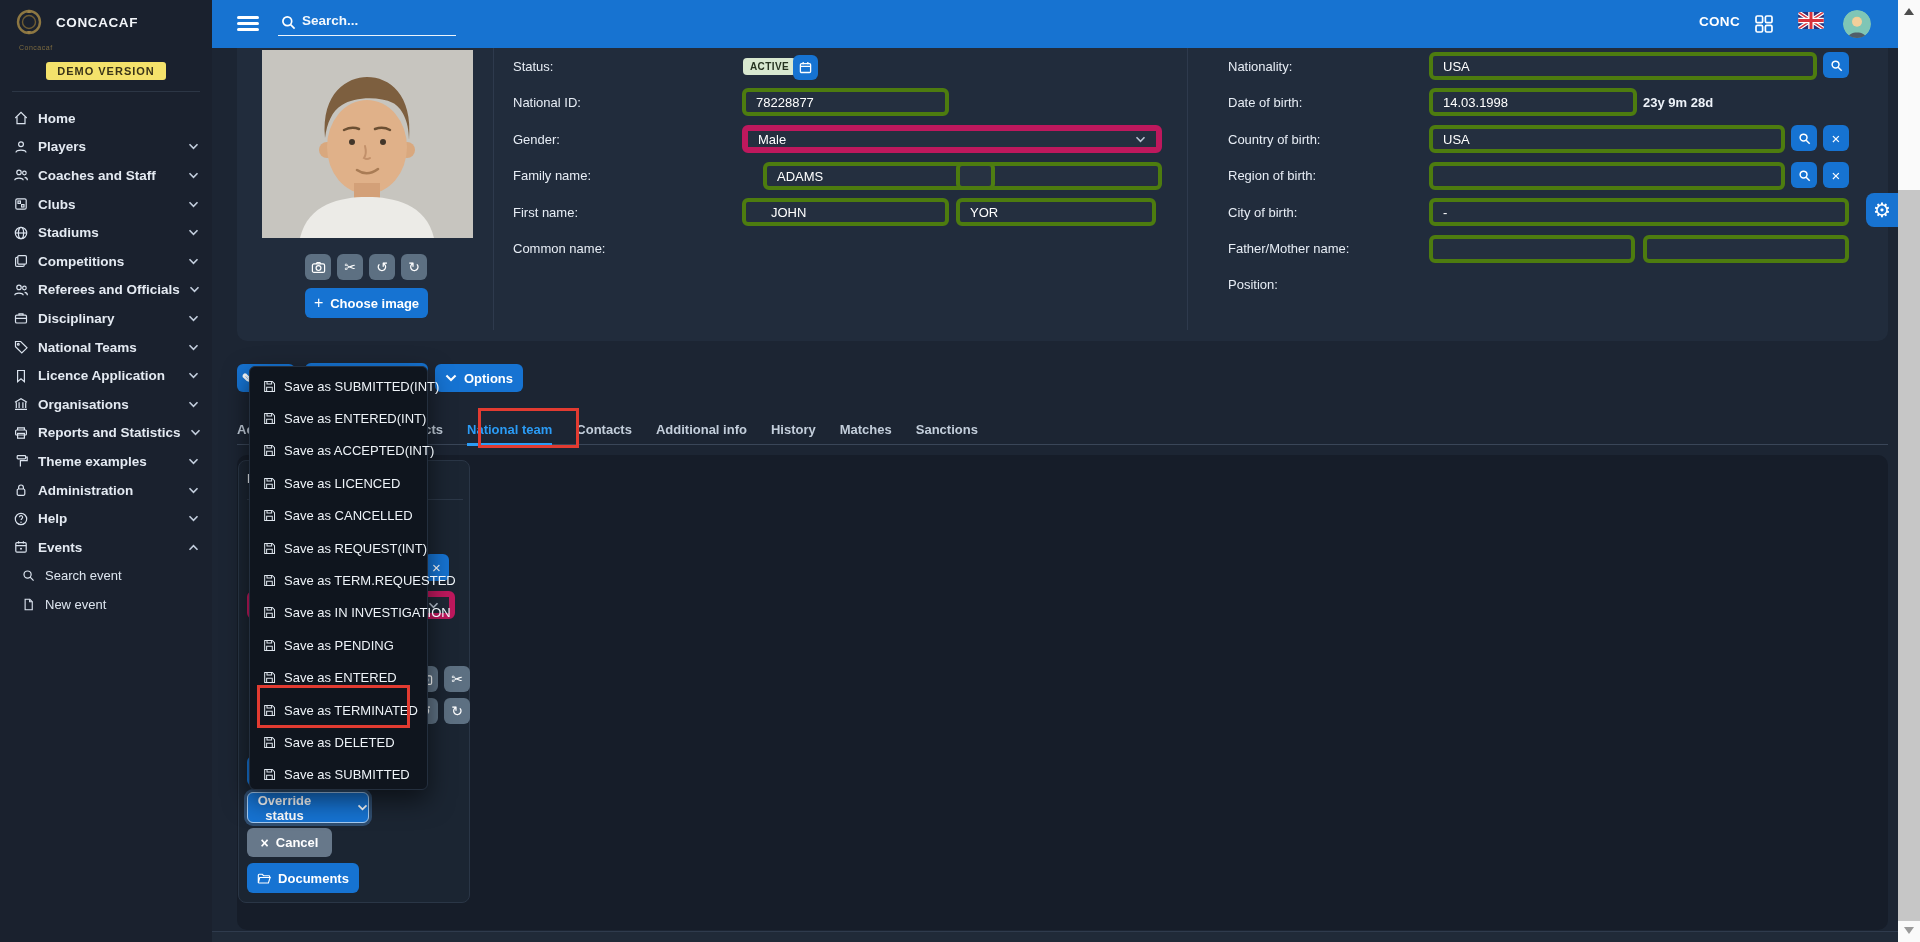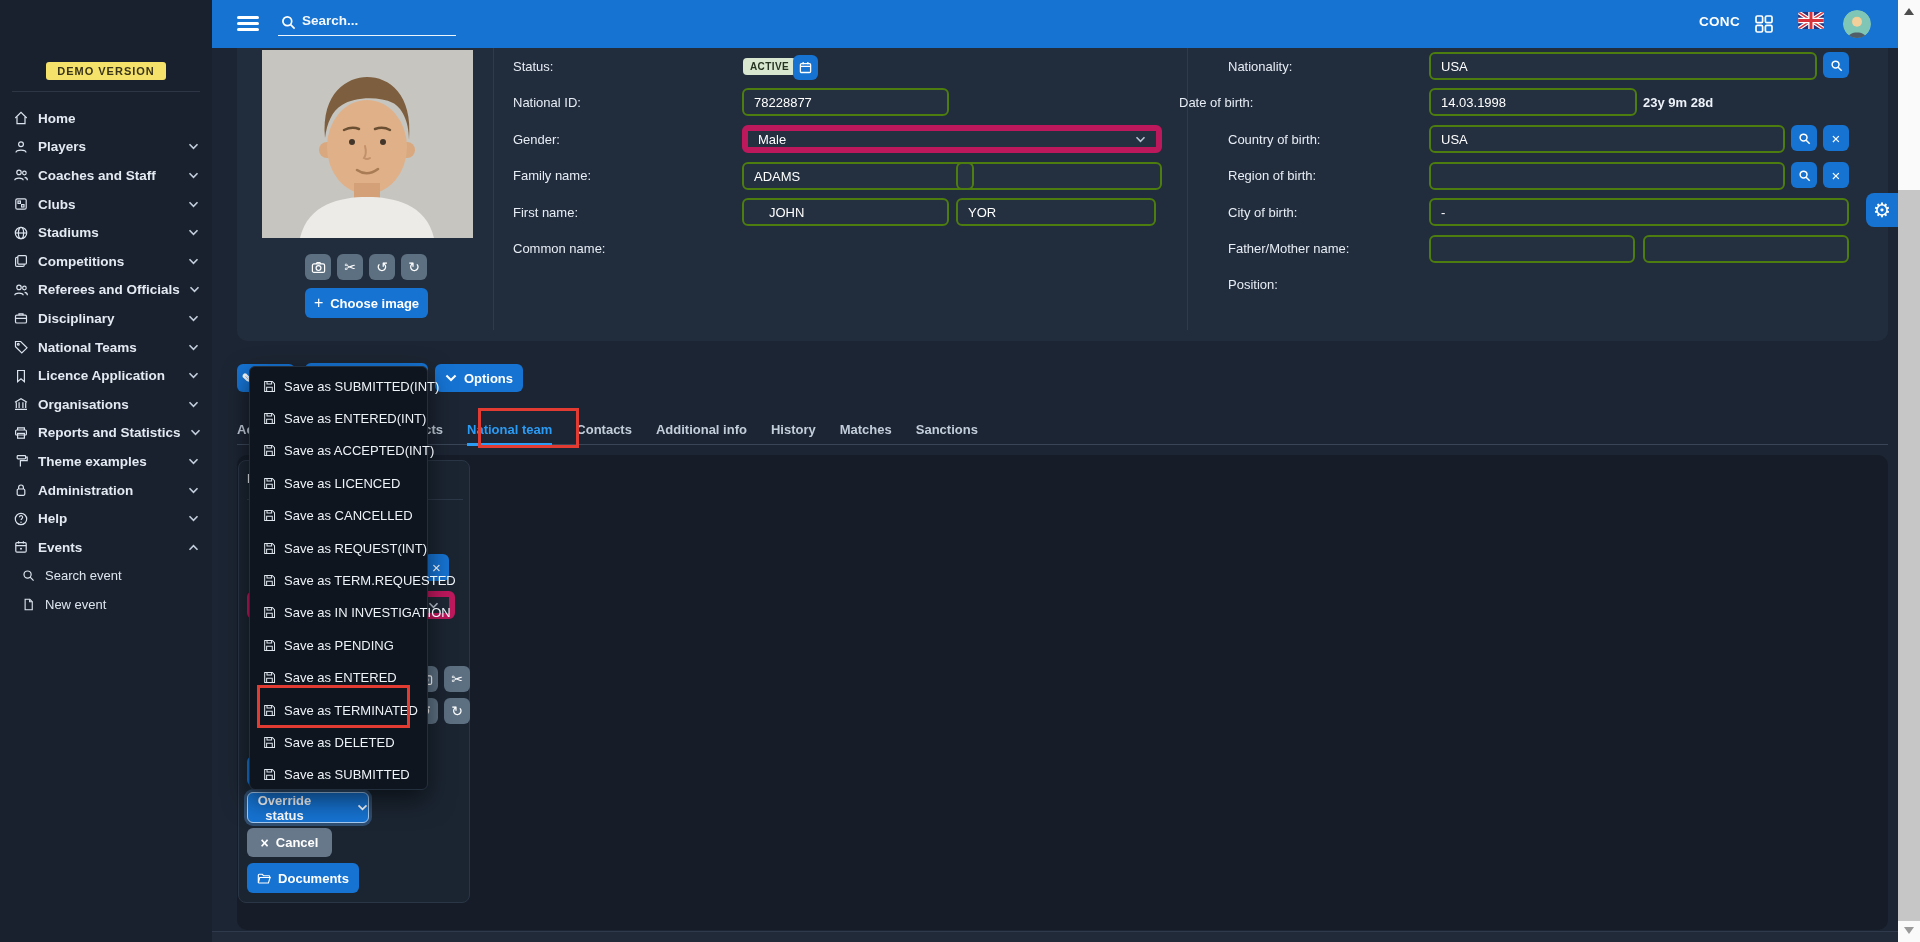--- a/index.html
+++ b/index.html
@@ -40,21 +40,21 @@
 
   
   .player-card { position:absolute; left:237px; top:48px; width:1651px; height:293px; background:#212c3c; border-radius:0 0 10px 10px; z-index:5; }
   .vdiv { position:absolute; top:0; width:1px; height:282px; background:#2e3a4d; }
   .photo { position:absolute; left:25px; top:2px; width:211px; height:188px; overflow:hidden; }
   .ph-tools { position:absolute; left:68px; top:206px; display:flex; gap:6px; }
   .sq-btn { width:26px; height:26px; border-radius:6px; background:#5d7082; color:#fff; display:flex; align-items:center; justify-content:center; font-size:14px; cursor:pointer; border:none; }
   .blue-btn { background:#1673d2; color:#fff; border:none; border-radius:6px; display:flex; align-items:center; justify-content:center; gap:7px; font-family:inherit; font-size:13px; font-weight:700; cursor:pointer; }
   .choose-btn { position:absolute; left:68px; top:240px; width:123px; height:30px; }
   .pc-label { position:absolute; font-size:13px; color:#e7edf5; white-space:nowrap; }
-  .tin { position:absolute; height:28px; background:rgba(255,255,255,.015); border:2px solid #4d7c0f; border-radius:6px; color:#fff; font-size:13px; padding:0 10px; font-family:inherit; outline:none; }
+  .tin { position:absolute; height:28px; background:rgba(255,255,255,.015); border:4px solid #4d7c0f; border-radius:6px; color:#fff; font-size:13px; padding:0 10px; font-family:inherit; outline:none; }
   .tsel { position:absolute; height:28px; background:rgba(255,255,255,.015); border:6px solid #be185d; border-radius:6px; color:#fff; font-size:13px; padding:0 10px; display:flex; align-items:center; cursor:pointer; }
   .tsel .chev { margin-left:auto; color:#b9c4d2; display:flex; }
   .badge-active { position:absolute; background:#d8e8d0; color:#25321f; font-size:10px; font-weight:700; letter-spacing:.4px; padding:3px 7px; border-radius:4px; }
   .mini-blue { position:absolute; width:25px; height:25px; border-radius:6px; background:#1673d2; display:flex; align-items:center; justify-content:center; cursor:pointer; border:none; color:#fff; }
   .age-text { position:absolute; font-size:13px; font-weight:600; color:#eef3f9; }
 
   
   .act-btn { position:absolute; height:28px; z-index:10; }
   .chev-white { display:flex; color:#fff; }
 
@@ -87,20 +87,32 @@
   .footer { position:absolute; left:212px; top:931px; width:1686px; height:11px; background:#202a38; border-top:1px solid #2f3b4d; z-index:3; }
   .scrollbar { position:absolute; left:1898px; top:0; width:22px; height:942px; background:#fafafa; z-index:70; }
   .sb-up { width:0; height:0; border-left:5px solid transparent; border-right:5px solid transparent; border-bottom:7px solid #4d4d4d; margin:8px auto 0; cursor:pointer; }
   .sb-thumb { position:absolute; left:0; top:190px; width:22px; height:731px; background:#c6c6c6; cursor:pointer; }
   .sb-down { position:absolute; bottom:8px; left:6px; width:0; height:0; border-left:5px solid transparent; border-right:5px solid transparent; border-top:7px solid #9a9a9a; cursor:pointer; }
 </style>
 </head>
 <body>
 
 <aside class="sidebar">
+  <div class="sb-head">
+    <div class="sb-logo">
+      <svg width="32" height="34" viewBox="0 0 32 34">
+        <circle cx="16" cy="17" r="11" fill="none" stroke="#8d7742" stroke-width="2.4"></circle>
+        <circle cx="16" cy="17" r="6.5" fill="none" stroke="#6e5c33" stroke-width="1.4"></circle>
+        <path d="M16 4.5 L18 8 L14 8 Z" fill="#9a8148"></path>
+        <path d="M16 29.5 L18 26 L14 26 Z" fill="#9a8148"></path>
+      </svg>
+      <span class="sb-logo-caption">Concacaf</span>
+    </div>
+    <div class="sb-appname">CONCACAF</div>
+  </div>
   <div class="sb-demo-wrap">
     <span class="sb-demo">DEMO VERSION</span>
   </div>
   <div class="sb-divider"></div>
   <nav class="nav">
   <div class="nav-item no-chev">
     <span class="nav-ic">
           <svg width="16" height="16" viewBox="0 0 16 16" fill="none" stroke="currentColor" stroke-width="1.2">
             <path d="M2.3 8 8 2.4 13.7 8"></path>
             <path d="M4 7 V13.6 H12 V7"></path>
@@ -474,39 +486,39 @@
   <div class="tsel" style="left:505px;top:77px;width:420px">
     <span>Male</span>
     <span class="chev">
         <svg width="11" height="7" viewBox="0 0 10 7" fill="none" stroke="currentColor" stroke-width="1.6">
           <path d="M1 1.3 5 5.3 9 1.3"></path>
         </svg>
       </span>
   </div>
 
   <span class="pc-label" style="left:276px;top:120px">Family name:</span>
-  <input class="tin" style="left: 505px; top: 114px; width: 232px;" value="ADAMS">
+  <input class="tin" style="left: 526px; top: 114px; width: 232px;" value="ADAMS">
   <input class="tin" style="left: 719px; top: 114px; width: 206px;">
 
   <span class="pc-label" style="left:276px;top:157px">First name:</span>
   <input class="tin" style="left: 505px; top: 150px; width: 207px; padding-left: 25px;" value="JOHN">
   <input class="tin" style="left: 719px; top: 150px; width: 200px;" value="YOR">
 
   <span class="pc-label" style="left:276px;top:193px">Common name:</span>
 
   <span class="pc-label" style="left:991px;top:11px">Nationality:</span>
   <input class="tin" style="left: 1192px; top: 4px; width: 388px;" value="USA">
   <button class="mini-blue" style="left:1586px;top:4px;width:26px;height:26px">
     <svg width="13" height="13" viewBox="0 0 14 14" fill="none" stroke="#fff" stroke-width="1.6">
         <circle cx="6" cy="6" r="3.7"></circle>
         <path d="M8.8 8.8 L12.6 12.6"></path>
       </svg>
   </button>
 
-  <span class="pc-label" style="left:942px;top:47px">Date of birth:</span>
+  <span class="pc-label" style="left:991px;top:47px">Date of birth:</span>
   <input class="tin" style="left: 1192px; top: 40px; width: 208px;" value="14.03.1998">
   <span class="age-text" style="left:1406px;top:47px">23y 9m 28d</span>
 
   <span class="pc-label" style="left:991px;top:84px">Country of birth:</span>
   <input class="tin" style="left: 1192px; top: 77px; width: 356px;" value="USA">
   <button class="mini-blue" style="left:1554px;top:77px;width:26px;height:26px">
     <svg width="13" height="13" viewBox="0 0 14 14" fill="none" stroke="#fff" stroke-width="1.6">
         <circle cx="6" cy="6" r="3.7"></circle>
         <path d="M8.8 8.8 L12.6 12.6"></path>
       </svg>

